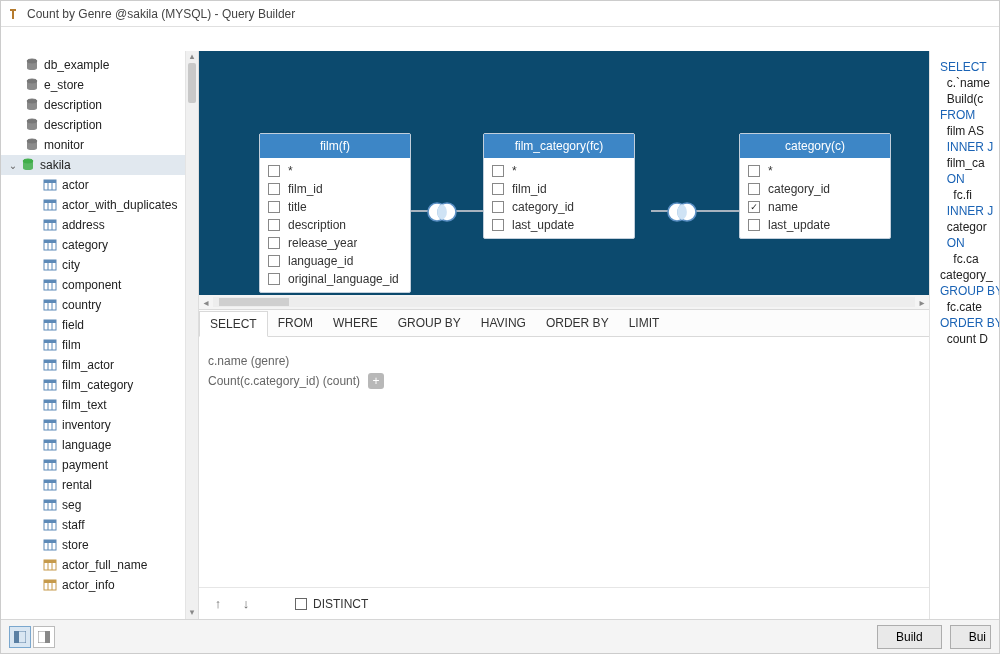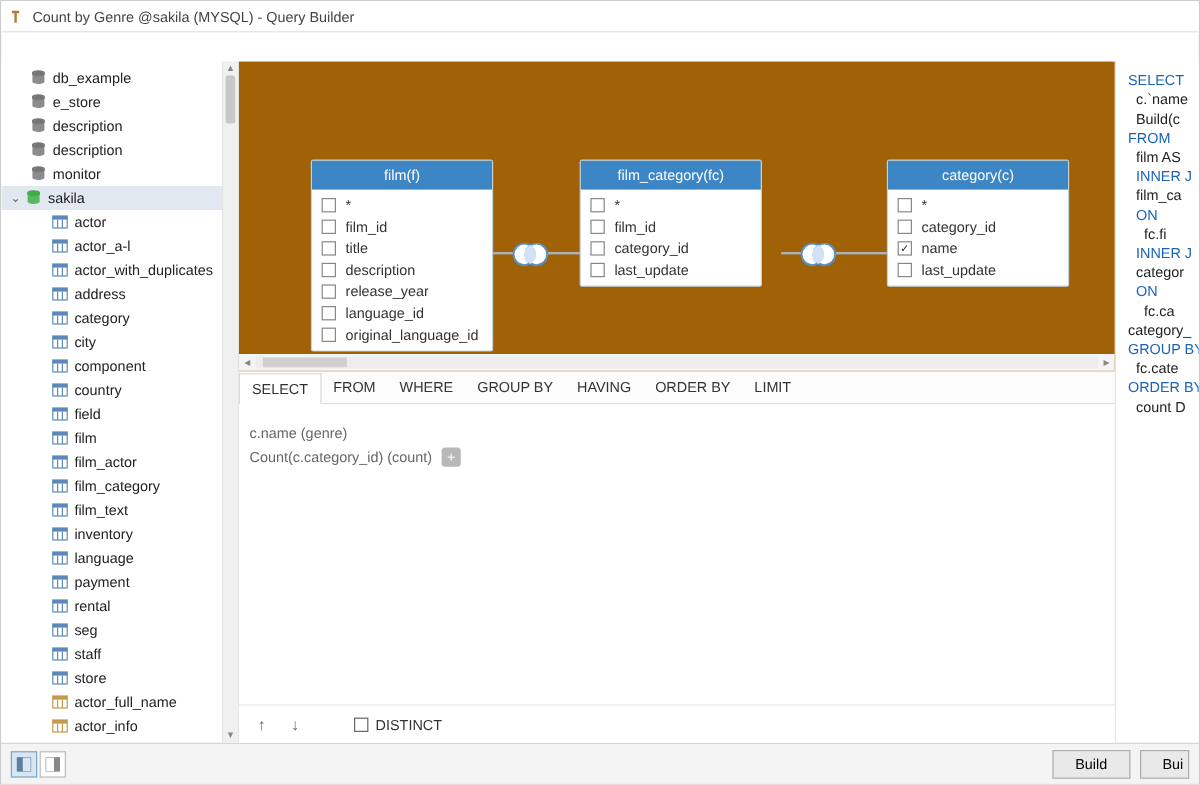--- a/index.html
+++ b/index.html
@@ -25,21 +25,21 @@
 .tree-label { color: #222; }
 
 .vscroll { width: 13px; background: #f0f0f0; border-left: 1px solid #e4e4e4; position: relative; }
 .vscroll .thumb { position: absolute; left: 2px; right: 2px; top: 12px; height: 40px; background: #c8c8c8; border-radius: 2px; }
 .vscroll .arrow { position: absolute; left: 0; right: 0; height: 12px; text-align: center; font-size: 9px; color: #888; }
 .vscroll .arrow.up { top: 0; }
 .vscroll .arrow.down { bottom: 0; }
 
 .main { flex: 1; display: flex; flex-direction: column; overflow: hidden; }
 
-.canvas-wrap { height: 258px; position: relative; background: #a16207; }
+.canvas-wrap { height: 258px; position: relative; background: #0c4a6e; }
 .canvas { position: relative; width: 100%; height: 244px; }
 .hscroll { height: 14px; display: flex; align-items: center; background: #f4f4f4; }
 .hscroll .harrow { width: 14px; text-align: center; color: #888; font-size: 10px; }
 .hscroll .htrack { flex: 1; height: 10px; background: #ededed; position: relative; }
 .hscroll .hthumb { position: absolute; left: 6px; width: 70px; top: 1px; bottom: 1px; background: #cfcfcf; }
 
 .table-card { position: absolute; width: 152px; background: #fff; border: 1px solid #c2cfdc; border-radius: 2px; box-shadow: 0 0 0 1px rgba(0,0,0,0.02); }
 .table-card .thead { height: 24px; background: #3d86c6; color: #fff; display: flex; align-items: center; justify-content: center; font-size: 12px; }
 .table-card .tbody { padding: 4px 0; max-height: 146px; overflow: hidden; }
 .trow { display: flex; align-items: center; height: 18px; padding: 0 8px; }
@@ -144,29 +144,20 @@
             <span class="tree-label">sakila</span>
           </div>
           <div class="tree-row indent3">
             <span class="tree-icon tbl-icon"><svg viewBox="0 0 14 14">
                 <rect x="1" y="2" width="12" height="10" fill="#fff" stroke="#5c8ab8"></rect>
                 <rect x="1" y="2" width="12" height="3" fill="#5c8ab8"></rect>
                 <line x1="5" y1="5" x2="5" y2="12" stroke="#5c8ab8"></line>
                 <line x1="9" y1="5" x2="9" y2="12" stroke="#5c8ab8"></line>
               </svg></span>
             <span class="tree-label">actor</span>
-          </div>
-          <div class="tree-row indent3">
-            <span class="tree-icon tbl-icon"><svg viewBox="0 0 14 14">
-                <rect x="1" y="2" width="12" height="10" fill="#fff" stroke="#5c8ab8"></rect>
-                <rect x="1" y="2" width="12" height="3" fill="#5c8ab8"></rect>
-                <line x1="5" y1="5" x2="5" y2="12" stroke="#5c8ab8"></line>
-                <line x1="9" y1="5" x2="9" y2="12" stroke="#5c8ab8"></line>
-              </svg></span>
-            <span class="tree-label">actor_a-l</span>
           </div>
           <div class="tree-row indent3">
             <span class="tree-icon tbl-icon"><svg viewBox="0 0 14 14">
                 <rect x="1" y="2" width="12" height="10" fill="#fff" stroke="#5c8ab8"></rect>
                 <rect x="1" y="2" width="12" height="3" fill="#5c8ab8"></rect>
                 <line x1="5" y1="5" x2="5" y2="12" stroke="#5c8ab8"></line>
                 <line x1="9" y1="5" x2="9" y2="12" stroke="#5c8ab8"></line>
               </svg></span>
             <span class="tree-label">actor_with_duplicates</span>
           </div>

